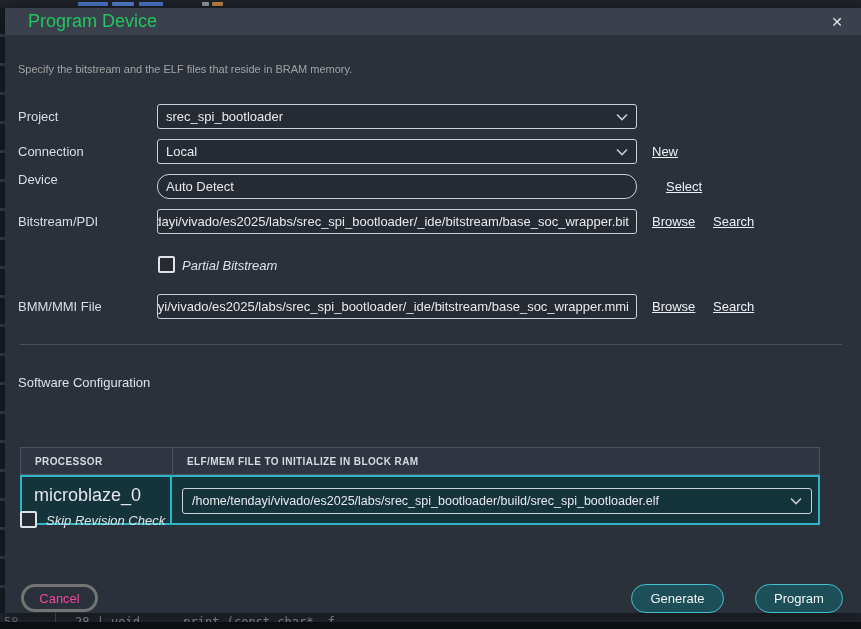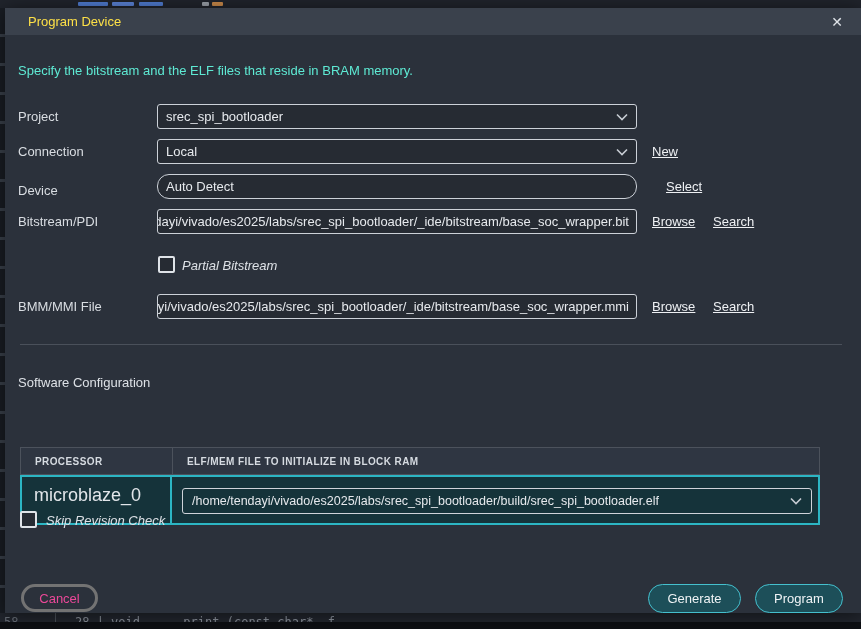--- a/index.html
+++ b/index.html
@@ -33,26 +33,26 @@
 
   
   .dialog {
     position: absolute; left: 5px; top: 8px; width: 856px; height: 605px;
     background: #2b313b; box-shadow: 0 2px 18px rgba(0,0,0,.55);
   }
   .titlebar {
     position: absolute; left: 0; top: 0; width: 100%; height: 27px;
     background: #3a414c; display: flex; align-items: center; padding: 0 14px 0 23px;
   }
-  .titlebar .title { font-size: 13px; color: #fde047; }
+  .titlebar .title { font-size: 18px; color: #22c55e; }
   .close-btn {
     margin-left: auto; color: #dfe3e8; font-size: 14px; line-height: 1;
     cursor: pointer; padding: 2px 4px;
   }
-  .desc { position: absolute; left: 13px; top: 55px; font-size: 13px; color: #5eead4; }
+  .desc { position: absolute; left: 13px; top: 55px; font-size: 11px; color: #a3a3a3; }
 
   .form-label { position: absolute; left: 13px; font-size: 13px; color: #d9dde2; }
 
   .field {
     position: absolute; left: 152px; width: 480px; height: 25px;
     background: #262b33; border: 1px solid #ccd1d8; border-radius: 3px;
     display: flex; align-items: center; padding: 0 8px;
     font-size: 13px; color: #e6e9ed; cursor: pointer; overflow: hidden;
   }
   .field .val { white-space: nowrap; overflow: hidden; flex: 1; }
@@ -108,21 +108,21 @@
   .btn {
     position: absolute; top: 576px; height: 29px; border-radius: 15px;
     display: flex; align-items: center; justify-content: center;
     font-size: 13px; cursor: pointer;
   }
   .btn-cancel {
     left: 16px; width: 77px; height: 28px;
     background: transparent; border: 3px solid #737373; color: #ec4899;
   }
   .btn-teal { background: #1d4f59; border: 1px solid #45c0ce; color: #eff3f5; }
-  .btn-generate { left: 643px; width: 93px; text-align: center; }
+  .btn-generate { left: 626px; width: 93px; text-align: center; }
   .btn-program { left: 750px; width: 88px; }
 </style>
 </head>
 <body>
 
 <div class="bg-top-strip">
   <span class="code-mark" style="left:78px;width:30px;background:#4f7bd0;"></span>
   <span class="code-mark" style="left:112px;width:22px;background:#5a82d6;"></span>
   <span class="code-mark" style="left:139px;width:24px;background:#4f7bd0;"></span>
   <span class="code-mark" style="left:202px;width:7px;background:#9aa0a8;"></span>
@@ -159,21 +159,21 @@
   <div class="field" style="top:131px;">
     <span class="val">Local</span>
     <span class="chev">
       <svg width="12" height="8" viewBox="0 0 12 8">
           <path d="M1 1.5 L6 6.5 L11 1.5" fill="none" stroke="#c6cbd2" stroke-width="1.6"></path>
         </svg>
     </span>
   </div>
   <span class="link" style="left:647px;top:136px;">New</span>
 
-  <div class="form-label" style="top:175px;">Device</div>
+  <div class="form-label" style="top:164px;">Device</div>
   <div class="field" style="top:166px;border-radius:12px;">
     <span class="val">Auto Detect</span>
   </div>
   <span class="link" style="left:661px;top:171px;">Select</span>
 
   <div class="form-label" style="top:206px;">Bitstream/PDI</div>
   <div class="field" style="top:201px;">
     <span class="val-right">endayi/vivado/es2025/labs/srec_spi_bootloader/_ide/bitstream/base_soc_wrapper.bit</span>
   </div>
   <span class="link" style="left:647px;top:206px;">Browse</span>

